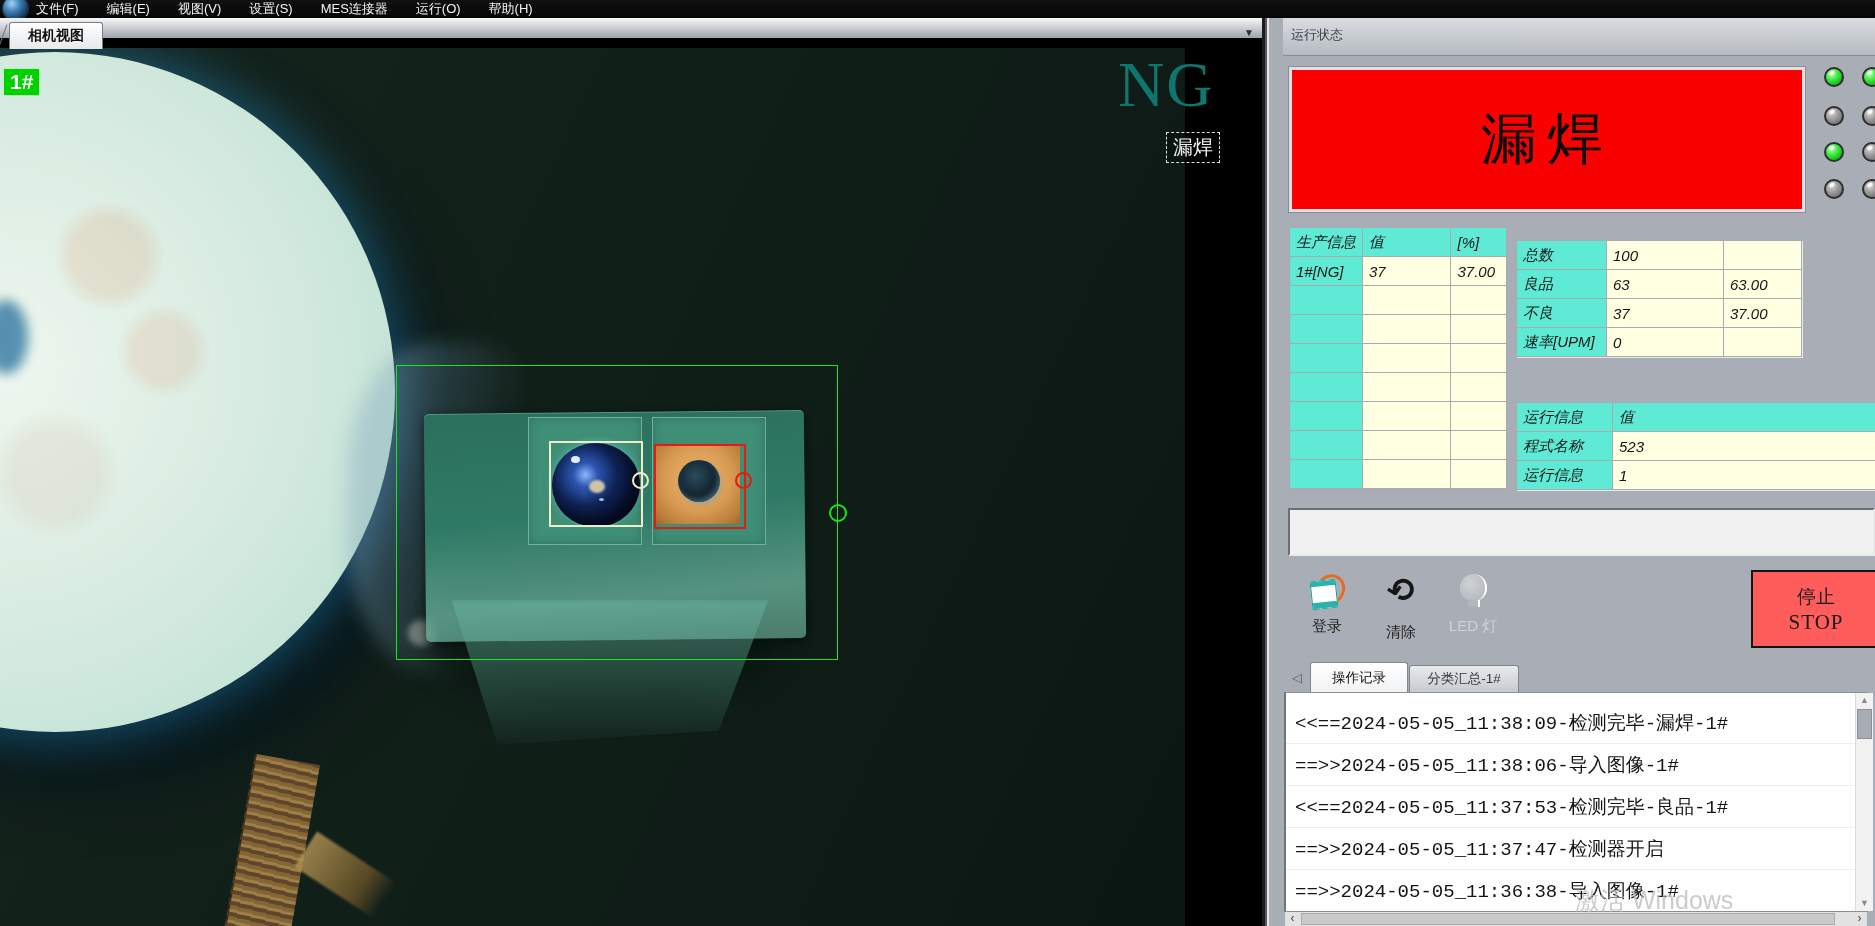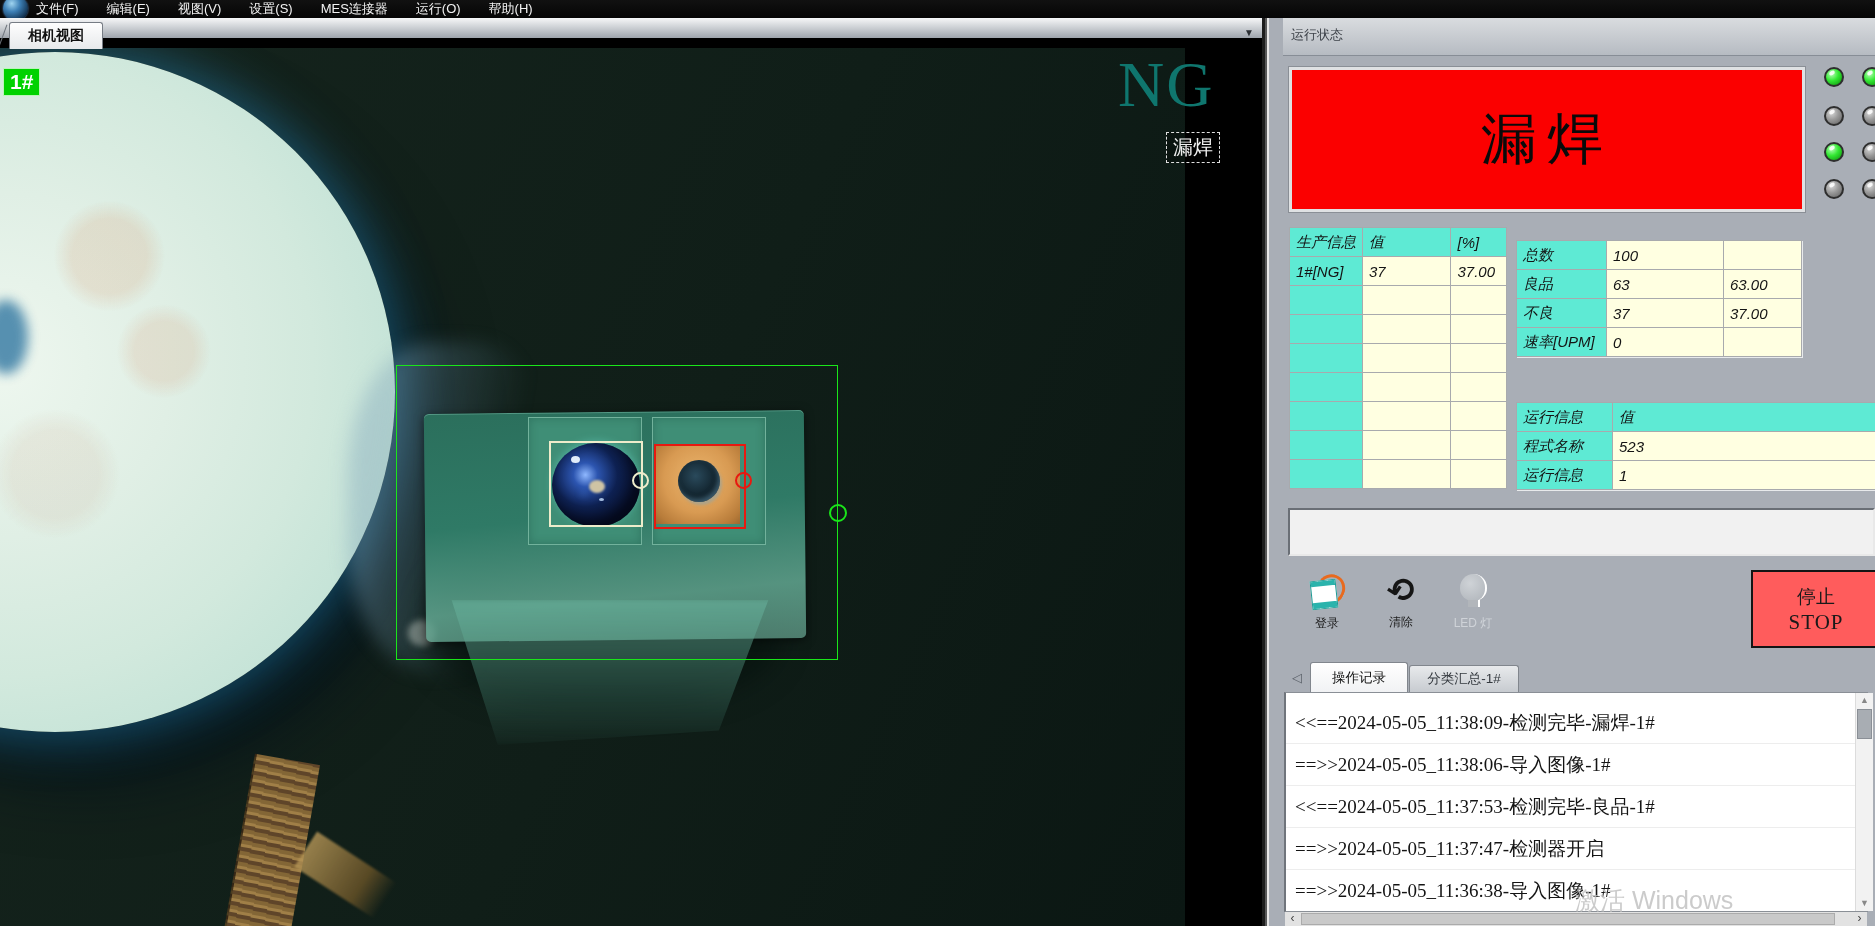--- a/index.html
+++ b/index.html
@@ -107,21 +107,21 @@
   table.grid td.val{background:#ffffe1;font-style:italic;}
   .prod-wrap{position:absolute;left:6px;top:209px;width:218px;height:262px;overflow:hidden;}
   .sum-wrap{position:absolute;left:233px;top:222px;width:287px;height:125px;overflow:hidden;}
   .run-wrap{position:absolute;left:233px;top:384px;width:362px;height:92px;overflow:hidden;}
   
   .msg-box{position:absolute;left:5px;top:490px;width:587px;height:48px;background:#f1f1f1;
            border:2px solid;border-color:#6a6f76 #e9e9e9 #e9e9e9 #6a6f76;box-sizing:border-box;}
   
   .tool-btn{position:absolute;top:556px;width:60px;height:62px;display:flex;flex-direction:column;
             align-items:center;justify-content:flex-start;cursor:pointer;}
-  .tool-btn .lbl{font-size:12px;color:#1d1d1d;margin-top:7px;white-space:nowrap;}
+  .tool-btn .lbl{font-size:15px;color:#1d1d1d;margin-top:16px;white-space:nowrap;}
   .tool-btn.disabled .lbl{color:#cfd3d8;}
   .icon-login{position:relative;width:36px;height:34px;}
   .icon-login .card{position:absolute;left:2px;top:6px;width:24px;height:27px;background:#fff;border:1px solid #1c9a94;
                     transform:rotate(-6deg);box-shadow:inset 0 5px 0 #2ab3ac,inset 0 -6px 0 #2ab3ac;}
   .icon-login .lanyard{position:absolute;right:0;top:0;width:22px;height:24px;border:3px solid #e86a1e;
                        border-radius:50%;border-bottom-color:transparent;transform:rotate(25deg);}
   .icon-clear{font-size:33px;line-height:33px;font-weight:bold;color:#151515;transform:rotate(-12deg);}
   .icon-bulb{position:relative;width:26px;height:34px;}
   .icon-bulb .glass{position:absolute;left:0;top:0;width:25px;height:27px;border-radius:50% 50% 46% 46%;
                     background:radial-gradient(circle at 40% 35%,#cfd3d7,#aeb3b9);border-right:2px solid #fff;}
@@ -133,21 +133,21 @@
   
   .log-arrow{position:absolute;left:9px;top:652px;font-size:13px;color:#5a6068;cursor:pointer;}
   .log-tab{position:absolute;height:30px;display:flex;align-items:center;justify-content:center;font-size:13.5px;
            border:1px solid #81868d;border-bottom:none;border-radius:3px 3px 0 0;cursor:pointer;box-sizing:border-box;}
   .log-tab.active{left:27px;top:644px;width:98px;background:linear-gradient(#ffffff,#f1f2f4);color:#101010;z-index:2;}
   .log-tab.idle{left:126px;top:647px;width:110px;height:27px;background:linear-gradient(#e8eaec,#c7cbd0);color:#33383e;}
   .log-box{position:absolute;left:1px;top:674px;width:584px;height:220px;background:#fff;
            border:1px solid #8a8f96;border-left:2px solid #70757c;box-shadow:inset 2px 0 0 #fff;
            box-sizing:border-box;overflow:hidden;}
   .log-row{height:41px;display:flex;align-items:center;padding-left:9px;border-bottom:1px solid #ededed;
-           font-family:Liberation Serif, serif;font-size:19px;color:#141414;white-space:nowrap;}
+           font-family:Liberation Mono, monospace;font-size:19px;color:#141414;white-space:nowrap;}
   .log-pad{height:9px;}
   .vscroll{position:absolute;right:2px;top:675px;width:17px;height:218px;background:#f2f2f2;border-left:1px solid #dcdcdc;}
   .vscroll .up{position:absolute;top:0;left:0;width:17px;height:15px;font-size:9px;color:#888;text-align:center;line-height:15px;}
   .vscroll .dn{position:absolute;bottom:0;left:0;width:17px;height:15px;font-size:9px;color:#888;text-align:center;line-height:15px;}
   .vthumb{position:absolute;left:1px;top:16px;width:15px;height:30px;background:#a8adb3;border:1px solid #8a8f96;box-sizing:border-box;}
   .hscroll{position:absolute;left:2px;top:894px;width:582px;height:14px;background:#e2e2e2;}
   .hscroll .la,.hscroll .ra{position:absolute;top:0;width:15px;height:14px;color:#444;font-size:12px;line-height:13px;text-align:center;}
   .hscroll .la{left:0;} .hscroll .ra{right:0;}
   .hthumb{position:absolute;left:16px;top:1px;width:534px;height:12px;background:#c9c9c9;border:1px solid #ababab;box-sizing:border-box;}
   .watermark{position:absolute;left:292px;top:866px;font-size:25px;color:rgba(190,190,190,.8);z-index:9;pointer-events:none;}

